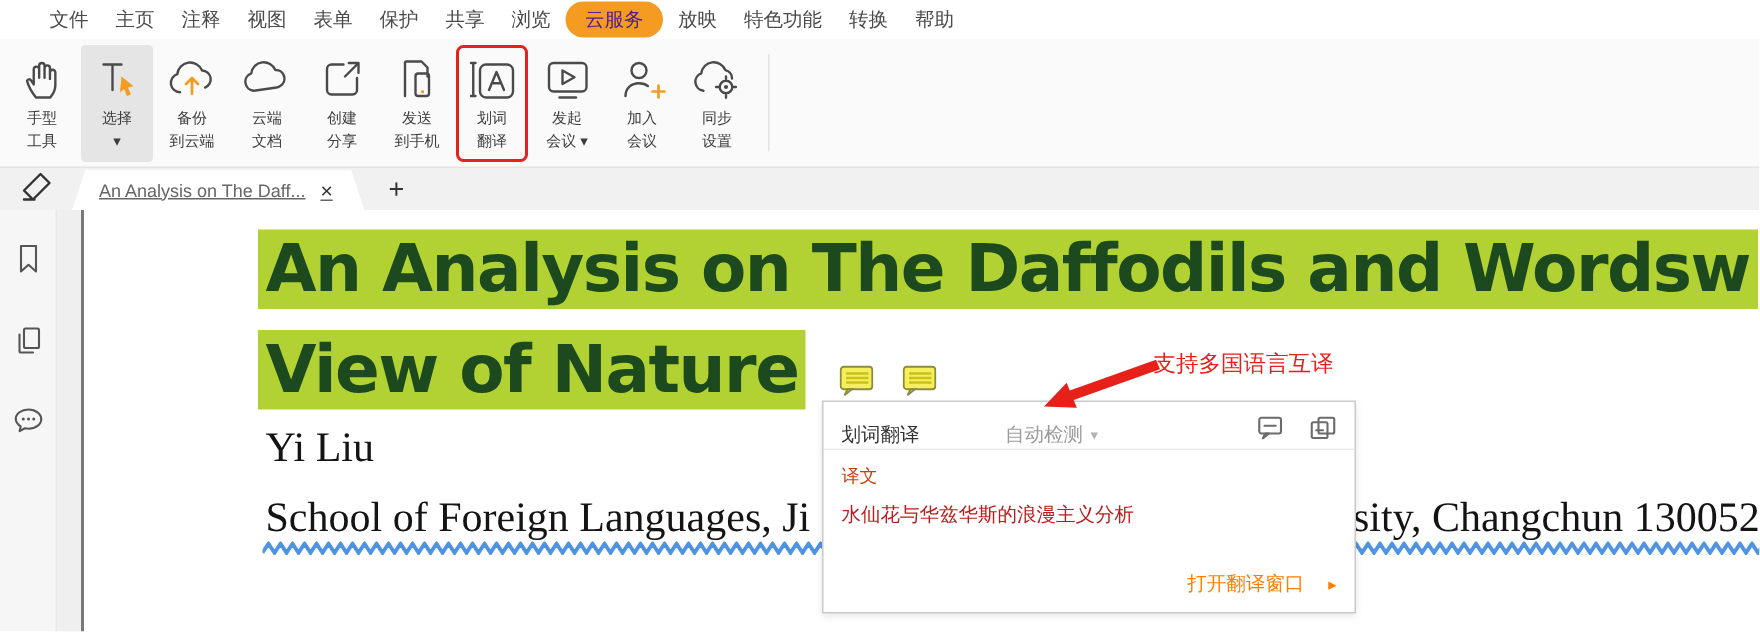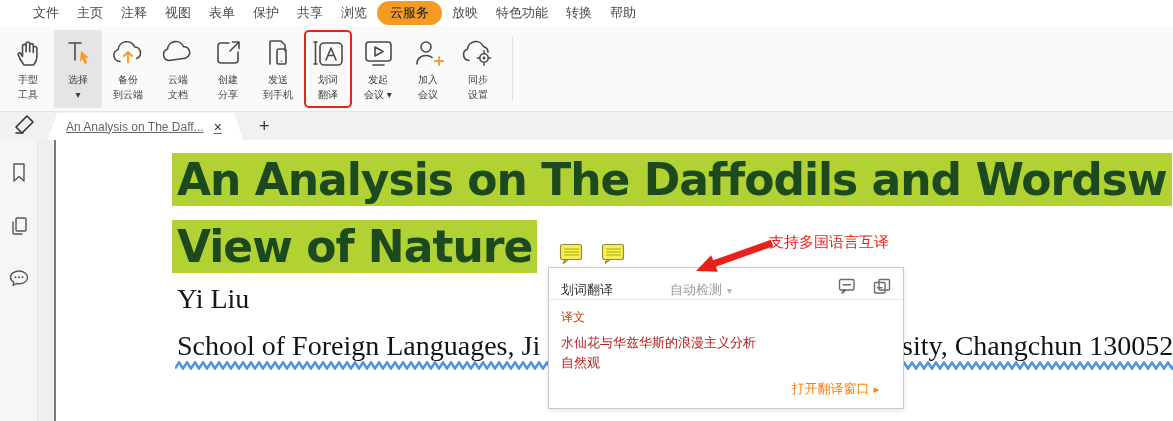--- a/index.html
+++ b/index.html
@@ -3,21 +3,21 @@
 <meta charset="utf-8">
 <style>
   * { box-sizing: border-box; margin: 0; padding: 0; }
   html,body { width:1173px; height:421px; overflow:hidden; }
   body { font-family:"Liberation Sans", sans-serif; background:#fff; position:relative; }
 
   
   .menubar { height:26px; background:#fff; display:flex; align-items:center;
              padding-left:33px; gap:18px; font-size:13px; color:#4a4a4a; }
   .menu-item { cursor:default; white-space:nowrap; }
-  .menu-item.active { background:#f59b22; color:#0f172a; padding:3px 13px; border-radius:12px; margin:0 -8px; }
+  .menu-item.active { background:#f59b22; color:#4c1d95; padding:3px 13px; border-radius:12px; margin:0 -8px; }
 
   
   .toolbar { height:86px; background:#fafafa; border-bottom:1px solid #e4e4e4;
              display:flex; align-items:center; padding-left:4px; }
   .tb-btn { display:flex; flex-direction:column; align-items:center; justify-content:flex-start;
             min-width:48px; padding:3px 3px 4px; border:2px solid transparent; border-radius:5px; margin-right:2px; }
   .tb-icon { height:37px; display:flex; align-items:center; justify-content:center; }
   .tb-label { font-size:10px; line-height:15px; color:#3d3d3d; text-align:center; white-space:pre-line; }
   .tb-btn.selected { background:#e5e5e5; border-radius:3px; }
   .tb-btn.highlighted { border-color:#e2241d; }
@@ -63,21 +63,21 @@
            border:1px solid #c9c9c9; box-shadow:0 2px 5px rgba(0,0,0,.10); z-index:5; }
   .popup-header { height:32px; display:flex; align-items:flex-end; padding:0 12px; border-bottom:1px solid #e9e9e9; }
   .popup-title { font-size:13px; color:#333; }
   .lang { margin-left:57px; display:flex; align-items:center; gap:5px; font-size:13px; color:#9b9b9b; }
   .lang .caret { font-size:10px; color:#b5b5b5; }
   .header-icons { margin-left:auto; display:flex; gap:16px; align-items:center; }
   .hico { stroke:#6b6b6b; fill:none; stroke-width:1.4; stroke-linecap:round; stroke-linejoin:round; }
   .popup-body { padding:9px 12px 0; }
   .result-label { font-size:12px; color:#c2410c; margin-bottom:7px; }
   .trans-line { font-size:13px; color:#b91c1c; line-height:20px; }
-  .popup-footer { position:absolute; right:24px; bottom:10px; display:flex; align-items:center; gap:4px;
+  .popup-footer { position:absolute; right:12px; bottom:10px; display:flex; align-items:center; gap:16px;
                   color:#ff7e00; font-size:13px; }
   .popup-footer .fcaret { font-size:11px; }
 
   
   .annotation-text { position:absolute; left:713px; top:93px; color:#e8201a; font-size:15px; z-index:6; }
   .annotation-arrow { position:absolute; left:636px; top:97px; z-index:6; }
 </style>
 </head>
 <body>
 
@@ -311,21 +311,20 @@
                 <rect class="hico" x="6" y="1.5" width="10.5" height="10.5" rx="1"></rect>
                 <rect class="hico" x="1.5" y="4.5" width="10.5" height="10.5" rx="1" fill="#fff"></rect>
                 <path class="hico" d="M4.5 9.8h4.5"></path>
               </svg>
           </span>
         </span>
       </div>
       <div class="popup-body">
         <div class="result-label">译文</div>
         <div class="trans-line">水仙花与华兹华斯的浪漫主义分析</div>
-        <div class="trans-line">自然观</div>
       </div>
       <div class="popup-footer">
         <span>打开翻译窗口</span>
         <span class="fcaret">▸</span>
       </div>
     </div>
 
     <span class="annotation-text">支持多国语言互译</span>
     <svg class="annotation-arrow" width="90" height="42" viewBox="0 0 90 42">
       <polygon points="78.7,2.8 21.2,23.3 19.1,18.2 4,34 25.9,34.8 23.8,29.7 81.3,9.2" fill="#e8201a"></polygon>

